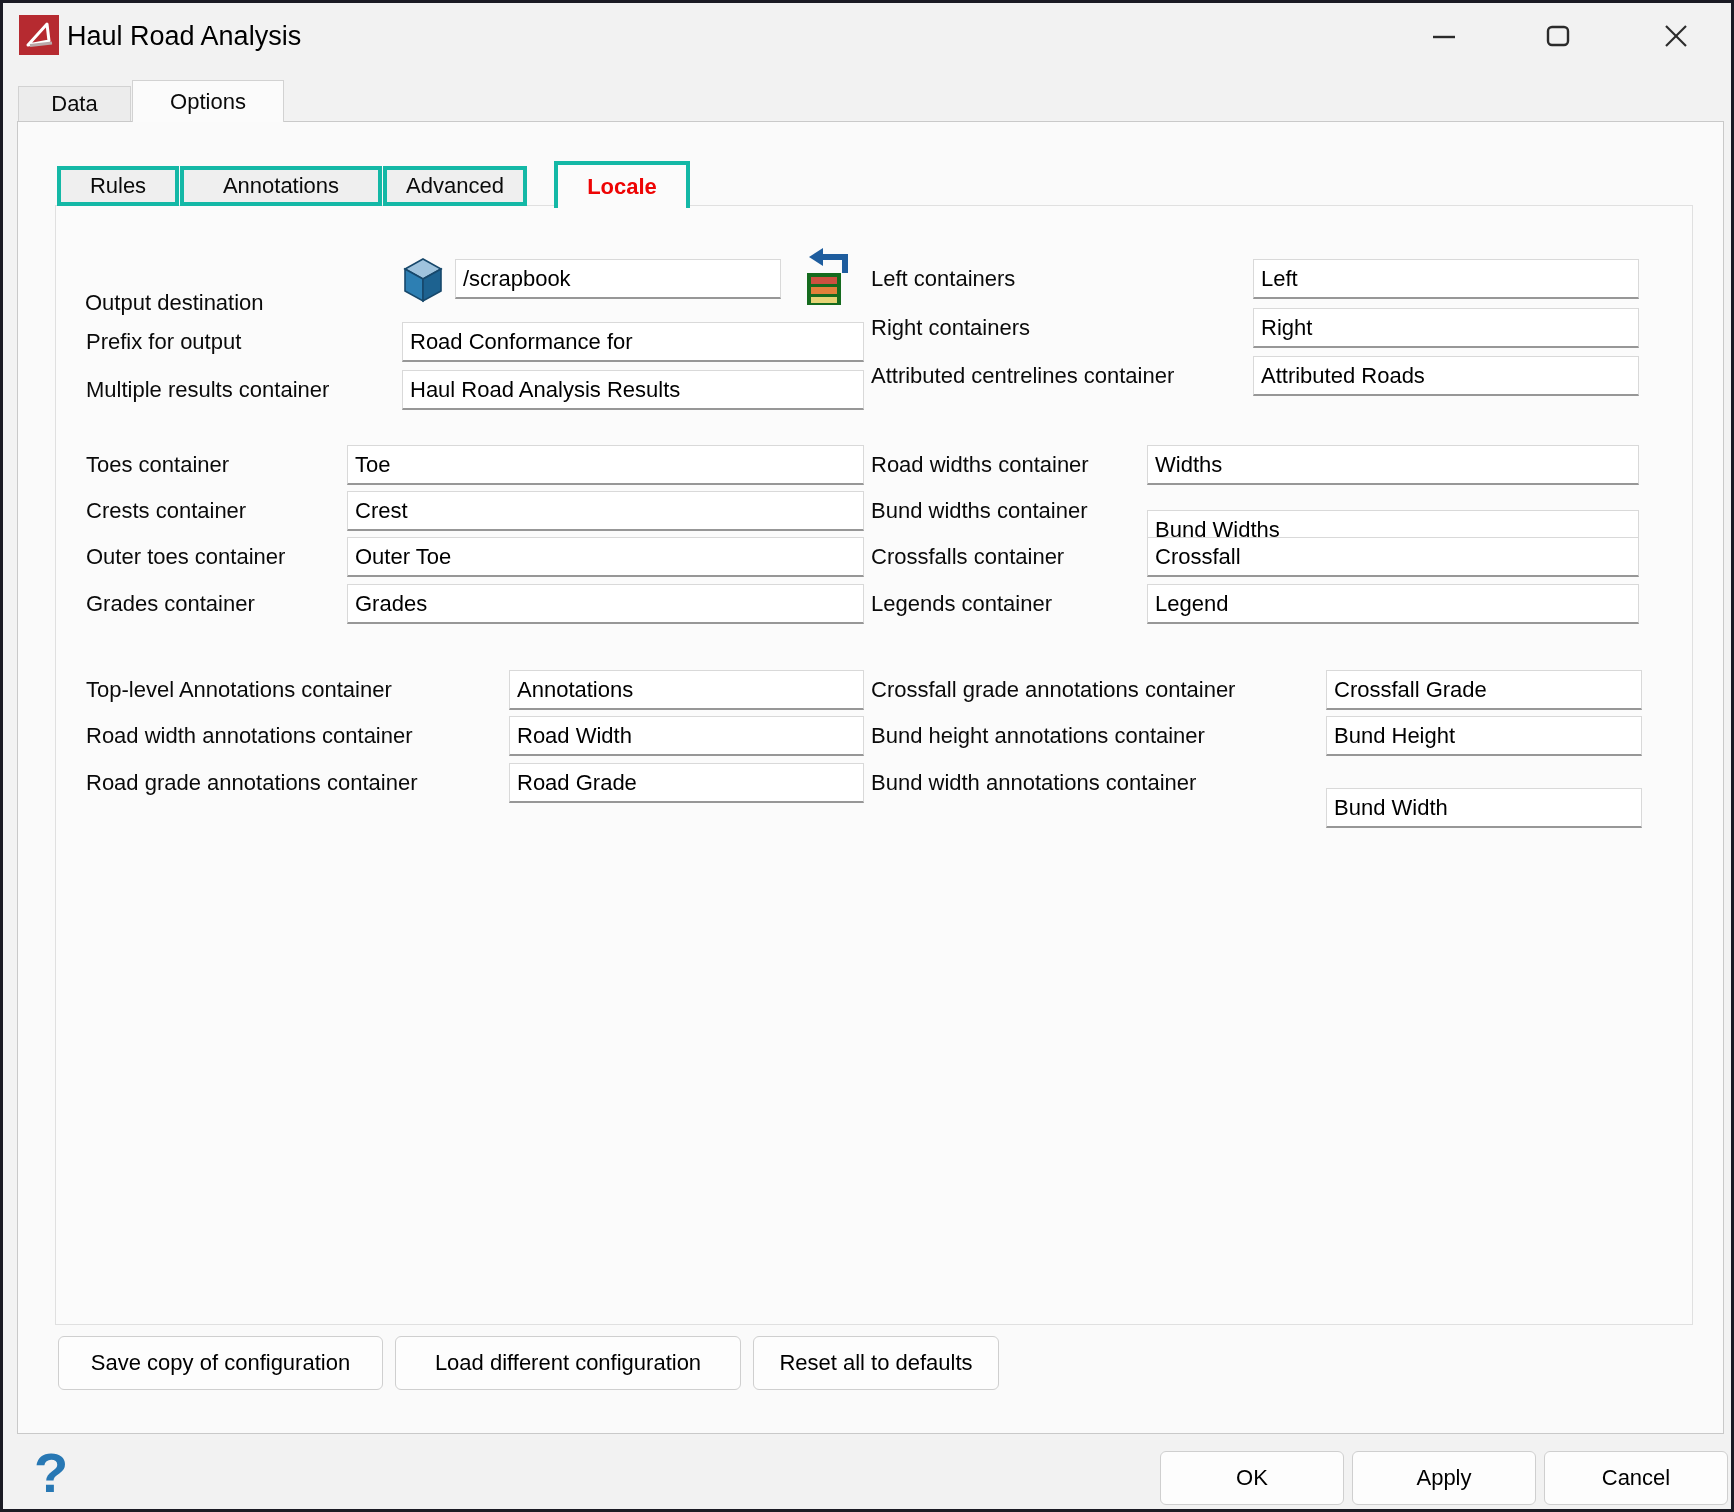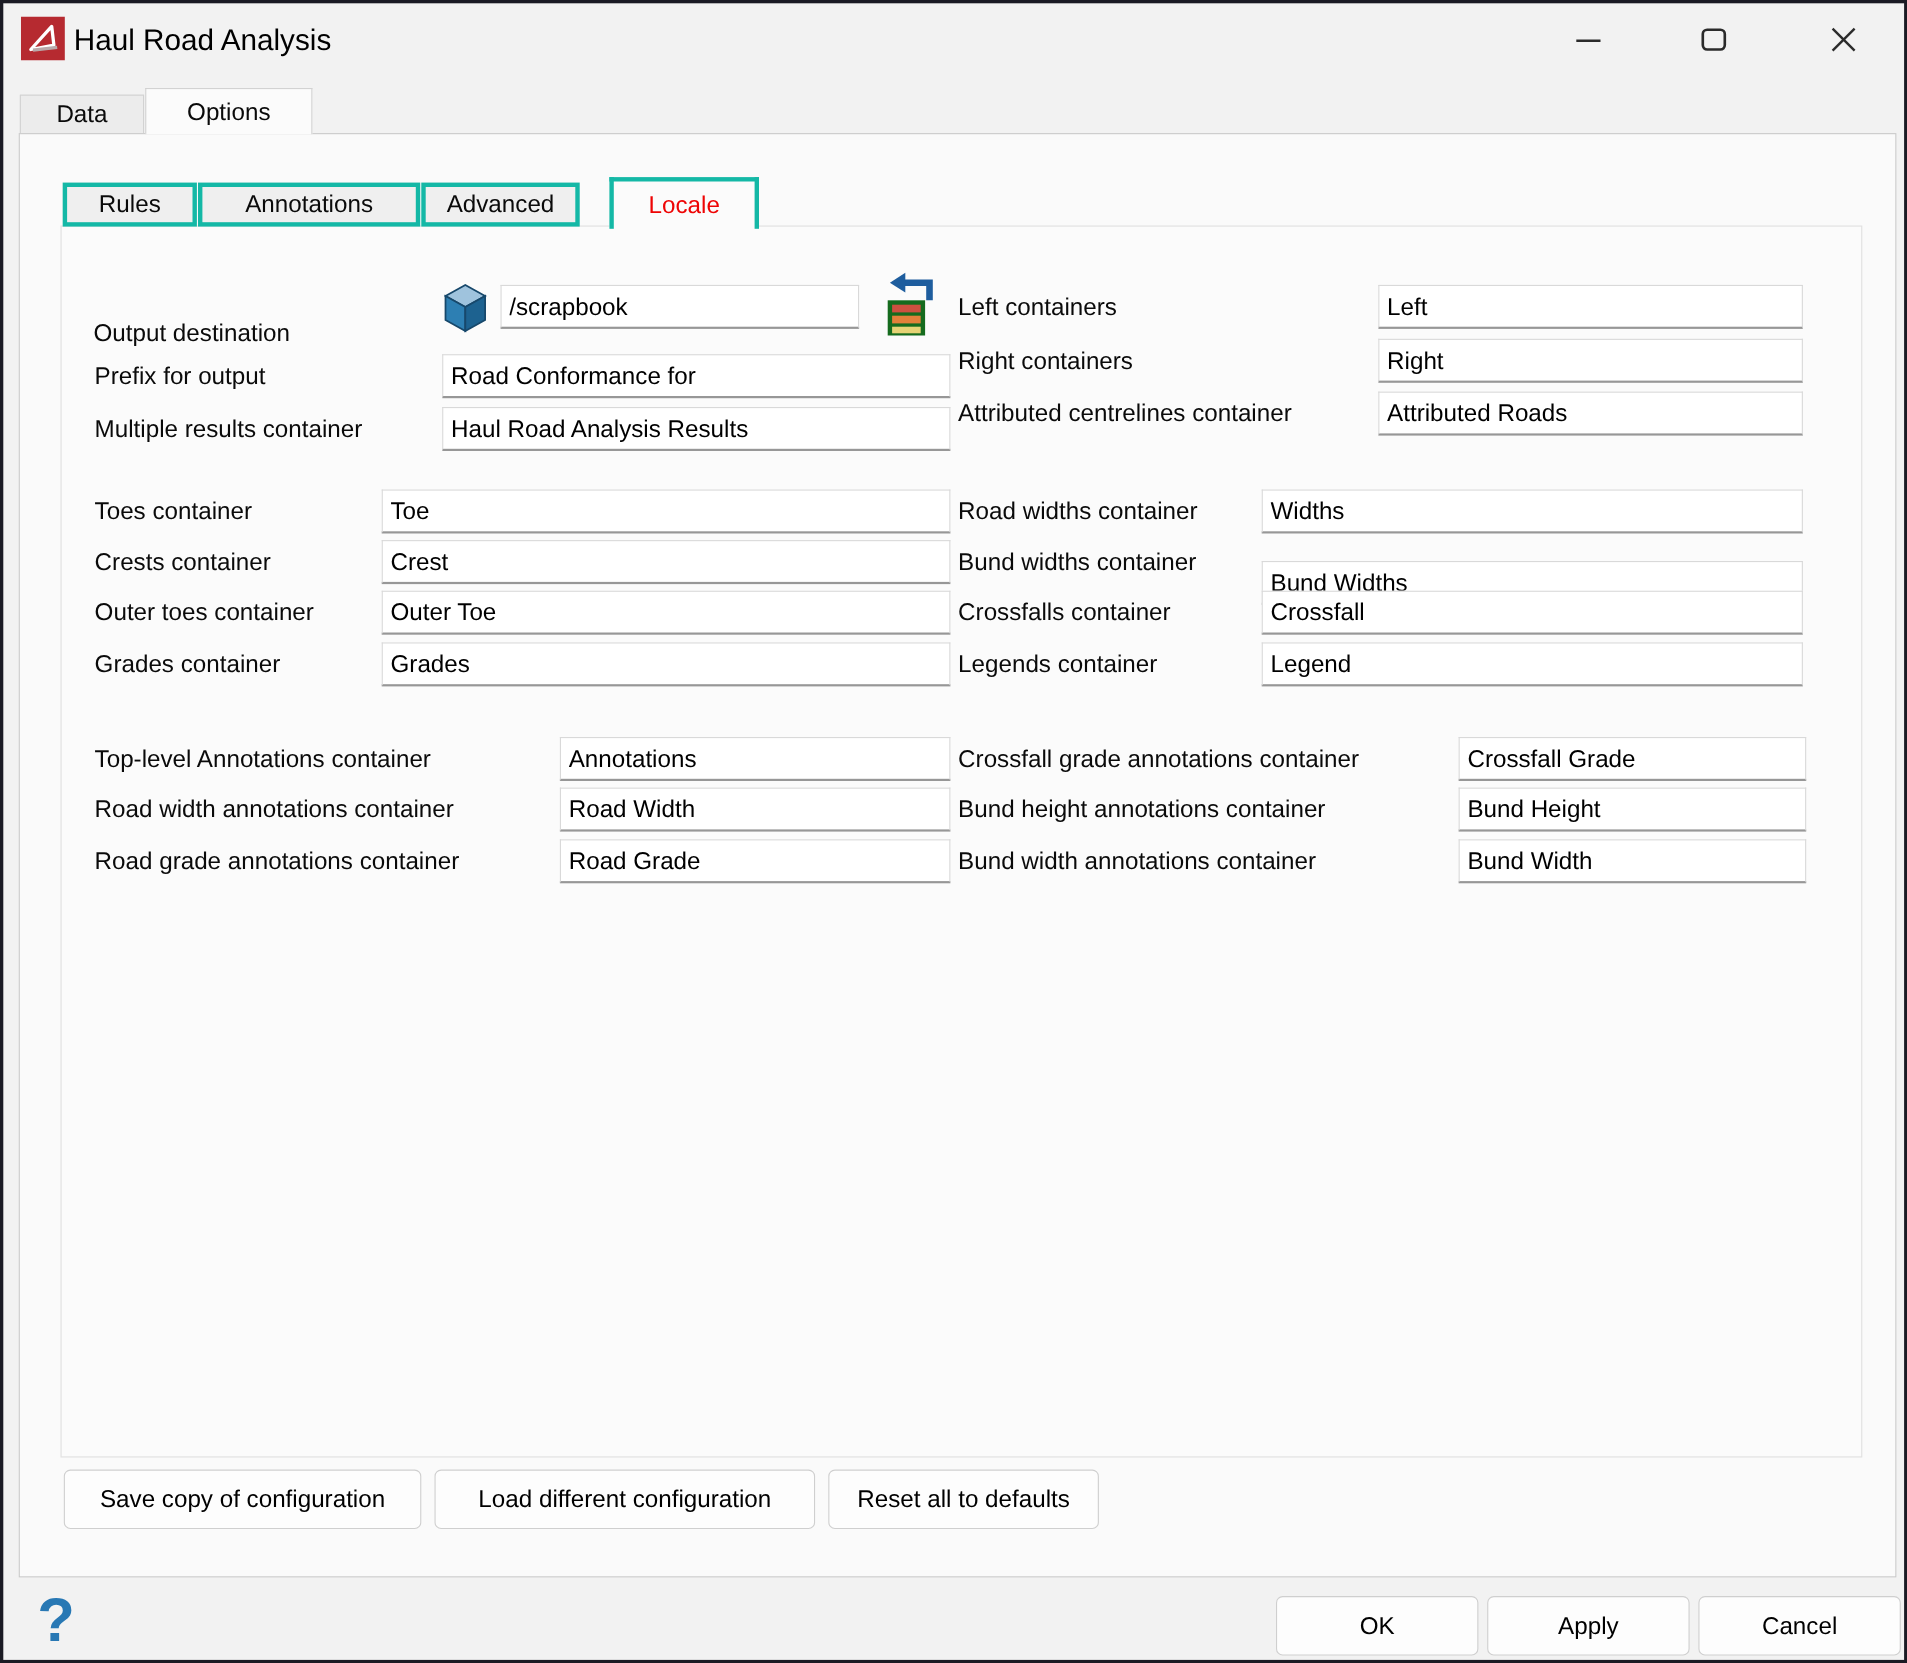--- a/index.html
+++ b/index.html
@@ -10,21 +10,21 @@
     font-family:"Liberation Sans","DejaVu Sans",sans-serif; color:#0a0a0a;
   }
   .titlebar { position:absolute; left:0; top:0; width:100%; height:66px; }
   .title-text { position:absolute; left:64px; top:0; height:66px; line-height:66px; font-size:27px; color:#000; white-space:nowrap; }
   .win-ctl { position:absolute; top:8px; width:58px; height:50px; background:transparent; border:none; display:flex; align-items:center; justify-content:center; cursor:default; }
   .tab { position:absolute; background:#ececec; border:1px solid #d2d2d2; font-size:22px; display:flex; align-items:center; justify-content:center; white-space:nowrap; }
   .tab.active { background:#fbfbfb; border-bottom:none; z-index:6; }
   .pane { position:absolute; background:#fafafa; border:1px solid #c9c9c9; }
   .frame { position:absolute; background:#fbfbfb; border:1px solid #e0e0e0; }
   .subtab { position:absolute; background:#efefef; border:4px solid #14b8a6; font-size:22px; display:flex; align-items:center; justify-content:center; white-space:nowrap; z-index:5; }
-  .subtab.active { background:#fbfbfb; border-bottom:none; z-index:7; color:#ee0404; }
+  .subtab.active { background:#fbfbfb; border-bottom:none; z-index:7; color:#ee0404;font-weight:bold; }
   .lbl { position:absolute; height:40px; line-height:40px; font-size:22px; white-space:nowrap; z-index:8; }
   .field { position:absolute; height:40px; background:#ffffff; border:1px solid #d9d9d9; border-bottom:2px solid #979797; font-size:22px; padding:0 7px; color:#000; z-index:8; font-family:inherit; outline:none; }
   .btn { position:absolute; background:#fdfdfd; border:1px solid #cfcfcf; border-radius:6px; font-size:22px; display:flex; align-items:center; justify-content:center; white-space:nowrap; z-index:8; font-family:inherit; color:#000; cursor:default; }
   .icon { position:absolute; z-index:9; }
   .help { position:absolute; left:24px; top:1440px; width:48px; height:60px; font-size:56px; font-weight:bold; color:#2878b4; line-height:60px; text-align:center; background:none; border:none; font-family:inherit; cursor:default; }
 </style>
 </head>
 <body>
 
 <div class="window">
@@ -130,21 +130,21 @@
   <div class="lbl" style="left:83px; top:760px;">Road grade annotations container</div>
   <input class="field" style="left: 506px; top: 760px; width: 355px;" value="Road Grade">
 
   <div class="lbl" style="left:868px; top:667px;">Crossfall grade annotations container</div>
   <input class="field" style="left: 1323px; top: 667px; width: 316px;" value="Crossfall Grade">
 
   <div class="lbl" style="left:868px; top:713px;">Bund height annotations container</div>
   <input class="field" style="left: 1323px; top: 713px; width: 316px;" value="Bund Height">
 
   <div class="lbl" style="left:868px; top:760px;">Bund width annotations container</div>
-  <input class="field" style="left: 1323px; top: 760px; width: 316px;" value="Bund Width">
+  <input class="field" style="left: 1323px; top: 785px; width: 316px;" value="Bund Width">
 
   <button class="btn" style="left:392px; top:1333px; width:346px; height:54px;">Load different configuration</button>
   <button class="btn" style="left:55px; top:1333px; width:325px; height:54px;">Save copy of configuration</button>
   <button class="btn" style="left:750px; top:1333px; width:246px; height:54px;">Reset all to defaults</button>
 
   <button class="help"><span>?</span></button>
   <button class="btn" style="left:1157px; top:1448px; width:184px; height:54px;">OK</button>
   <button class="btn" style="left:1349px; top:1448px; width:184px; height:54px;">Apply</button>
   <button class="btn" style="left:1541px; top:1448px; width:184px; height:54px;">Cancel</button>
 

